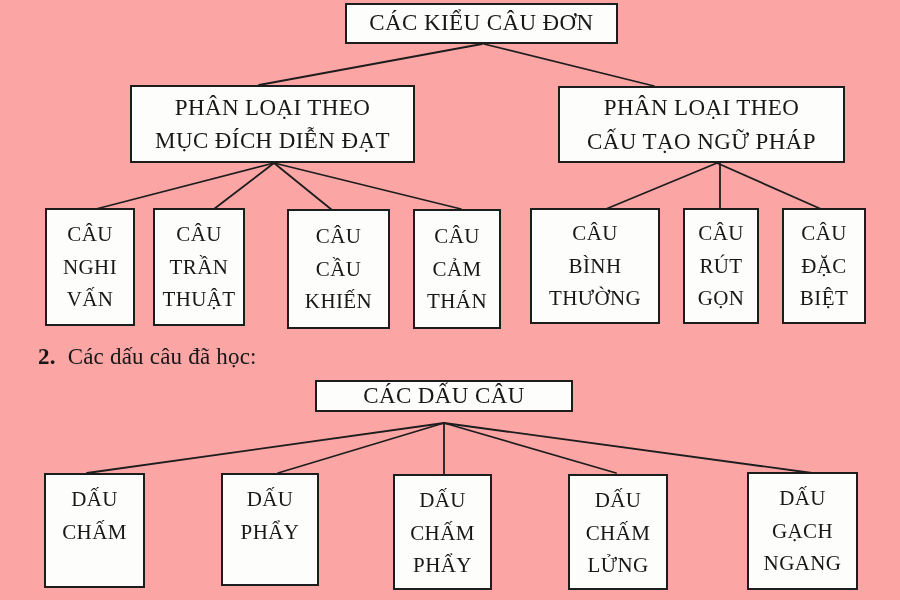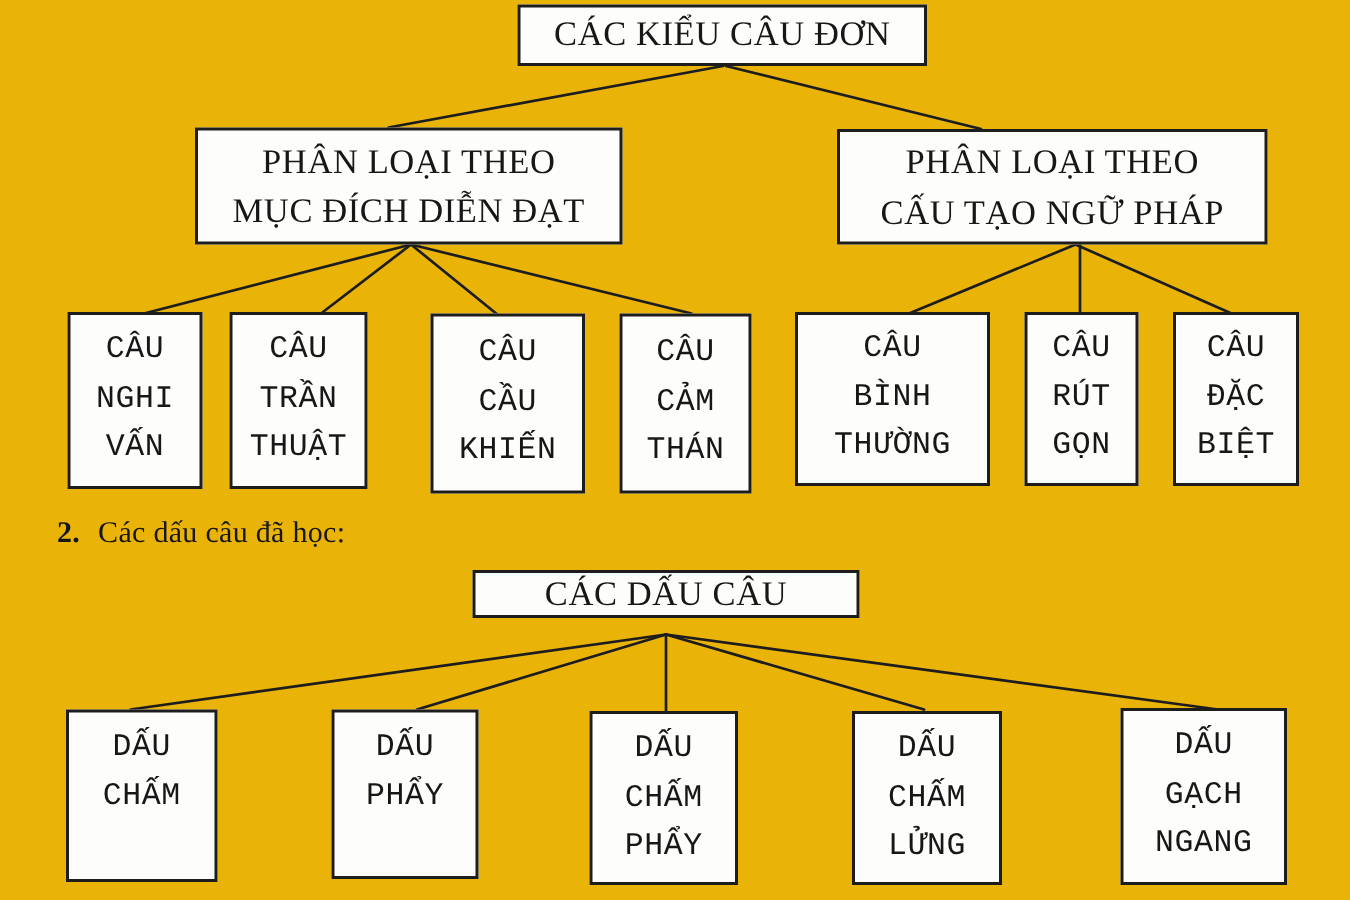--- a/index.html
+++ b/index.html
@@ -9,21 +9,21 @@
     height: 600px;
     background: #ffffff;
     font-family: "Liberation Serif", "DejaVu Serif", serif;
     color: #171717;
     overflow: hidden;
   }
   .canvas {
     position: relative;
     width: 900px;
     height: 600px;
-    background: #eab308;
+    background: #fca5a5;
   }
   .edges {
     position: absolute;
     left: 0; top: 0;
     width: 900px; height: 600px;
   }
   .edges line {
     stroke: #1d1d1d;
     stroke-width: 1.8;
     stroke-linecap: round;
@@ -36,30 +36,30 @@
     align-items: center;
     justify-content: center;
     text-align: center;
     white-space: pre-line;
     box-sizing: border-box;
     letter-spacing: 0.4px;
     line-height: 1.5;
   }
   .root-box { font-size: 23px; }
   .branch-box { font-size: 23px; line-height: 1.45; }
-  .leaf { font-size: 21px; line-height: 1.55; font-family: Liberation Mono, monospace; }
+  .leaf { font-size: 21px; line-height: 1.55; }
   .top-align {
     align-items: flex-start;
     padding-top: 8px;
   }
   .section-line {
     position: absolute;
     left: 38px;
     top: 344px;
-    font-size: 20px;
+    font-size: 23px;
     letter-spacing: 0.2px;
   }
   .section-line .num {
     font-weight: bold;
     margin-right: 12px;
   }
 </style>
 </head>
 <body>
 

